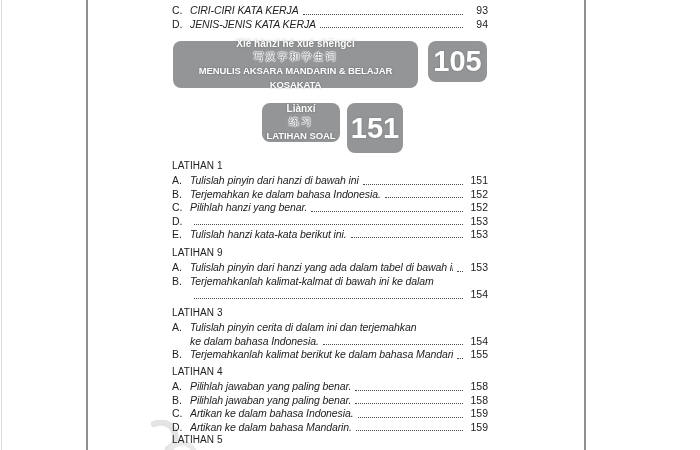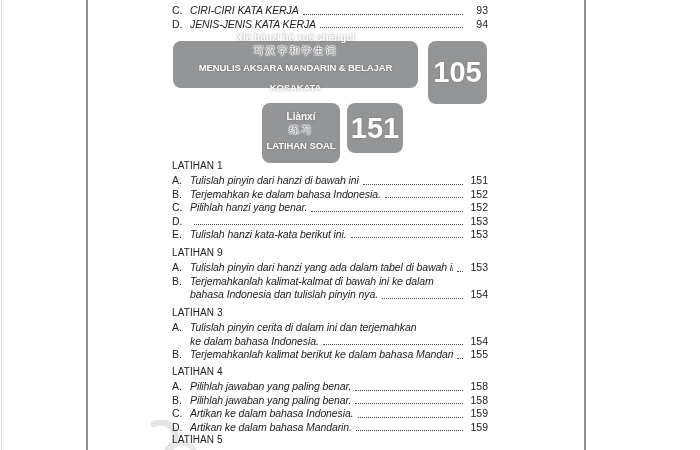--- a/index.html
+++ b/index.html
@@ -21,30 +21,30 @@
 
   .row{display:flex;align-items:flex-end;height:13.4px;font-size:10.5px;line-height:13px;}
   .lbl{flex:none;width:18px;}
   .txt{white-space:nowrap;overflow:hidden;letter-spacing:-0.1px;font-style:italic;}
   .leader{flex:1;min-width:6px;border-bottom:1.6px dotted #4c4c4c;margin:0 3px 2.5px 4px;}
   .pg{flex:none;width:22px;text-align:right;}
 
   .banner{position:absolute;background:#939597;border-radius:8px;display:flex;flex-direction:column;
     align-items:center;justify-content:center;text-align:center;z-index:1;}
   .banner-1{left:173px;top:41px;width:245px;height:47px;}
-  .banner-2{left:262px;top:103px;width:78px;height:60px;}
+  .banner-2{left:262px;top:103px;width:78px;height:39px;}
   .b-pinyin{font-size:10px;font-weight:700;color:#fff;line-height:13px;text-shadow:0 0 2px rgba(60,60,60,.55);}
   .b-hanzi{font-size:10px;color:#85878a;line-height:13.5px;letter-spacing:2px;
     text-shadow:0 1px 1px #fff,0 -1px 1px #fff,1px 0 1px #fff,-1px 0 1px #fff;}
-  .b-title{font-size:9.5px;font-weight:700;color:#fff;line-height:20px;letter-spacing:-0.1px;
+  .b-title{font-size:9.5px;font-weight:700;color:#fff;line-height:14px;letter-spacing:-0.1px;
     text-shadow:0 0 2px rgba(60,60,60,.55);}
   .pagebox{position:absolute;background:#939597;border-radius:8px;color:#fff;display:flex;
     align-items:center;justify-content:center;font-size:29px;font-weight:700;z-index:1;
     text-shadow:0 0 2px rgba(60,60,60,.4);}
-  .pagebox-1{left:428px;top:41px;width:59px;height:63px;}
+  .pagebox-1{left:428px;top:41px;width:59px;height:41px;}
   .pagebox-2{left:347px;top:103px;width:56px;height:50px;}
 </style>
 </head>
 <body>
 
 <div class="edge-line"></div>
 <div class="vrule vrule-left"></div>
 <div class="vrule vrule-right"></div>
 
 <svg class="watermark" width="80" height="30" viewBox="0 0 80 30" aria-hidden="true">
@@ -121,21 +121,20 @@
         <span class="txt">Tulislah pinyin dari hanzi yang ada dalam tabel di bawah ini.</span>
         <span class="leader"></span>
         <span class="pg">153</span>
       </div>
       <div class="row">
         <span class="lbl">B.</span>
         <span class="txt">Terjemahkanlah kalimat-kalmat di bawah ini ke dalam</span>
       </div>
       <div class="row">
         <span class="lbl"></span>
-        <span class="txt">bahasa Indonesia dan tulislah pinyin nya.</span>
         <span class="leader"></span>
         <span class="pg">154</span>
       </div>
     </div>
     <div class="section sec-2">
       <div class="sec-title">LATIHAN 3</div>
       <div class="row">
         <span class="lbl">A.</span>
         <span class="txt">Tulislah pinyin cerita di dalam ini dan terjemahkan</span>
       </div>

